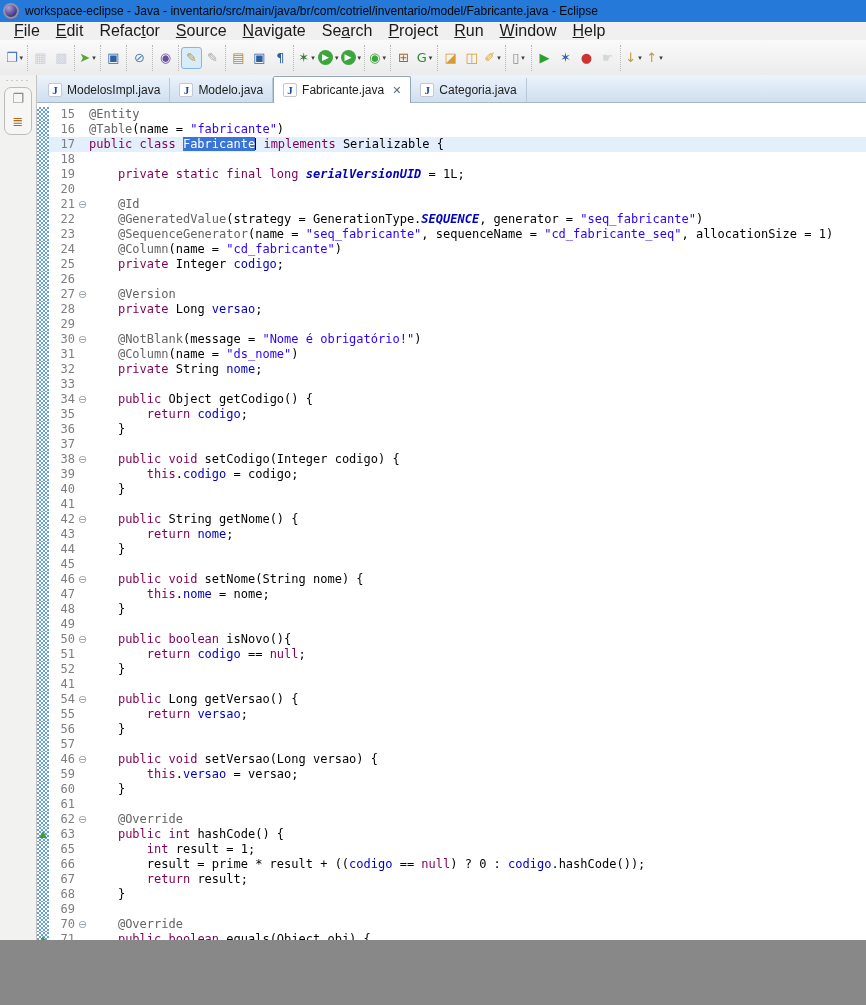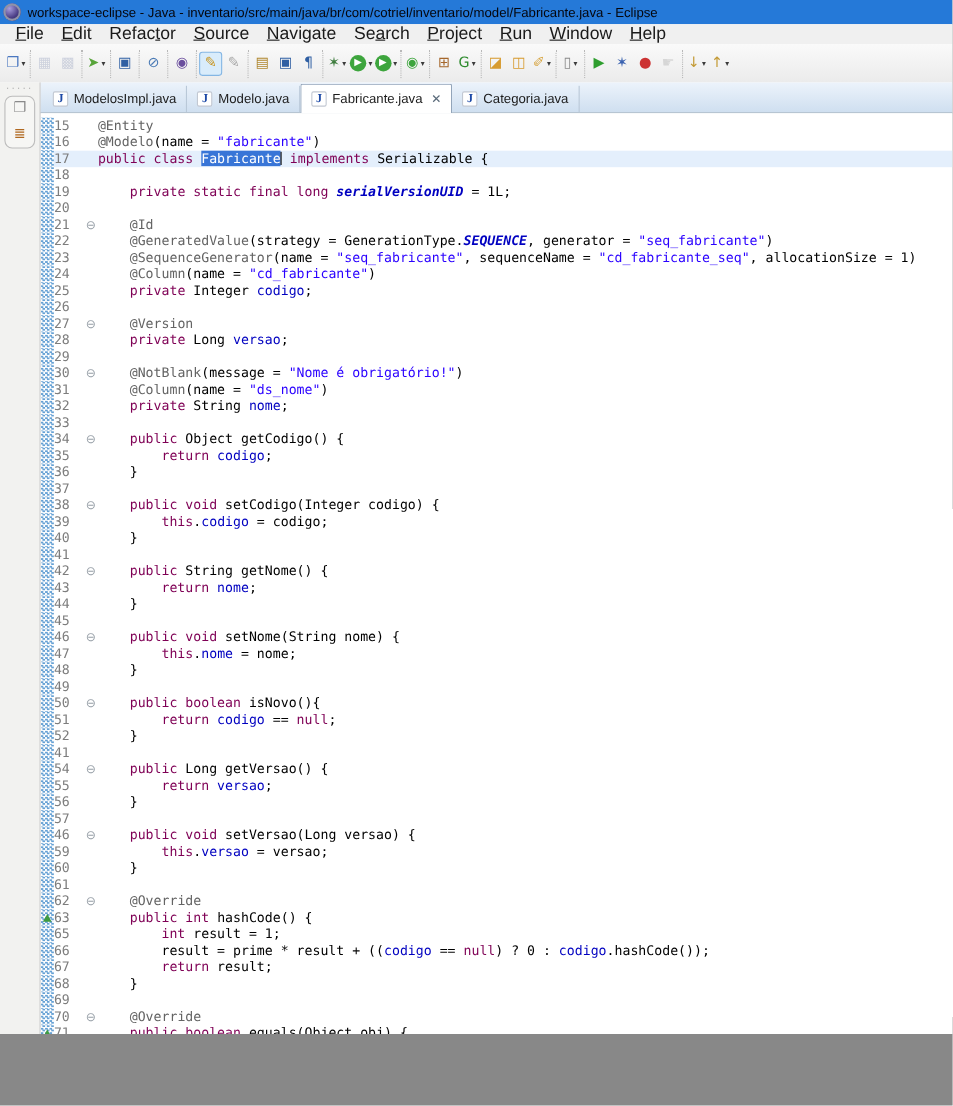--- a/index.html
+++ b/index.html
@@ -50,21 +50,21 @@
          font-family:"Liberation Serif",serif;font-weight:bold;font-size:11px;color:#1d49a6;flex:none}
   .closex{color:#5a6a7a;font-size:11px;margin-left:3px;font-family:"DejaVu Sans",sans-serif}
 
   
   .editor{height:889px;background:#fff;overflow:hidden;font-family:"DejaVu Sans Mono",monospace;font-size:12px;padding-top:4px}
   .cl{display:flex;height:15px;line-height:15px;white-space:pre}
   .cl.cur{background:var(--cur)}
   .mk{width:12px;flex:none;position:relative;
       background:conic-gradient(#66a1d4 25%,#fff 0 50%,#66a1d4 0 75%,#fff 0);background-size:4px 4px}
   .tri{position:absolute;left:2px;top:4px;width:0;height:0;border-left:4px solid transparent;border-right:4px solid transparent;border-bottom:7px solid #3f9b41}
-  .ln{width:27px;flex:none;color:var(--ln);padding-right:1px}
+  .ln{width:27px;flex:none;text-align:right;color:var(--ln);padding-right:1px}
   .fold{width:13px;flex:none;text-align:center;color:#98a0a8;font-family:"DejaVu Sans",sans-serif;font-size:11px}
   .codetxt{flex:1;color:#000}
   .kw{color:var(--kw);font-weight:normal}
   .str{color:var(--str)}
   .ann{color:var(--ann)}
   .fld{color:var(--fld)}
   .sfld{color:var(--fld);font-style:italic;font-weight:bold}
   .sel{background:var(--sel);color:#fff}
   .caret{display:inline-block;width:1px;height:12px;background:#000;vertical-align:-2px}
 
@@ -246,21 +246,21 @@
             <span>Fabricante.java</span>
             <span class="closex">✕</span>
           </span>
           <span class="tab">
             <span class="jicon">J</span>
             <span>Categoria.java</span>
           </span>
         </div>
       <div class="editor">
           <div class="cl"><span class="mk"></span><span class="ln">15</span><span class="fold"></span><span class="codetxt"><span class="ann">@Entity</span></span></div>
-          <div class="cl"><span class="mk"></span><span class="ln">16</span><span class="fold"></span><span class="codetxt"><span class="ann">@Modelo</span><span class="pl">(name = </span><span class="str">"fabricante"</span><span class="pl">)</span></span></div>
+          <div class="cl"><span class="mk"></span><span class="ln">16</span><span class="fold"></span><span class="codetxt"><span class="ann">@Table</span><span class="pl">(name = </span><span class="str">"fabricante"</span><span class="pl">)</span></span></div>
           <div class="cl cur"><span class="mk"></span><span class="ln">17</span><span class="fold"></span><span class="codetxt"><span class="kw">public class </span><span class="sel">Fabricante</span><span class="caret"></span><span class="pl"> </span><span class="kw">implements</span><span class="pl"> Serializable {</span></span></div>
           <div class="cl"><span class="mk"></span><span class="ln">18</span><span class="fold"></span><span class="codetxt"></span></div>
           <div class="cl"><span class="mk"></span><span class="ln">19</span><span class="fold"></span><span class="codetxt"><span class="pl">    </span><span class="kw">private static final long </span><span class="sfld">serialVersionUID</span><span class="pl"> = 1L;</span></span></div>
           <div class="cl"><span class="mk"></span><span class="ln">20</span><span class="fold"></span><span class="codetxt"></span></div>
           <div class="cl"><span class="mk"></span><span class="ln">21</span><span class="fold">⊖</span><span class="codetxt"><span class="pl">    </span><span class="ann">@Id</span></span></div>
           <div class="cl"><span class="mk"></span><span class="ln">22</span><span class="fold"></span><span class="codetxt"><span class="pl">    </span><span class="ann">@GeneratedValue</span><span class="pl">(strategy = GenerationType.</span><span class="sfld">SEQUENCE</span><span class="pl">, generator = </span><span class="str">"seq_fabricante"</span><span class="pl">)</span></span></div>
           <div class="cl"><span class="mk"></span><span class="ln">23</span><span class="fold"></span><span class="codetxt"><span class="pl">    </span><span class="ann">@SequenceGenerator</span><span class="pl">(name = </span><span class="str">"seq_fabricante"</span><span class="pl">, sequenceName = </span><span class="str">"cd_fabricante_seq"</span><span class="pl">, allocationSize = 1)</span></span></div>
           <div class="cl"><span class="mk"></span><span class="ln">24</span><span class="fold"></span><span class="codetxt"><span class="pl">    </span><span class="ann">@Column</span><span class="pl">(name = </span><span class="str">"cd_fabricante"</span><span class="pl">)</span></span></div>
           <div class="cl"><span class="mk"></span><span class="ln">25</span><span class="fold"></span><span class="codetxt"><span class="pl">    </span><span class="kw">private </span><span class="pl">Integer </span><span class="fld">codigo</span><span class="pl">;</span></span></div>
           <div class="cl"><span class="mk"></span><span class="ln">26</span><span class="fold"></span><span class="codetxt"></span></div>

